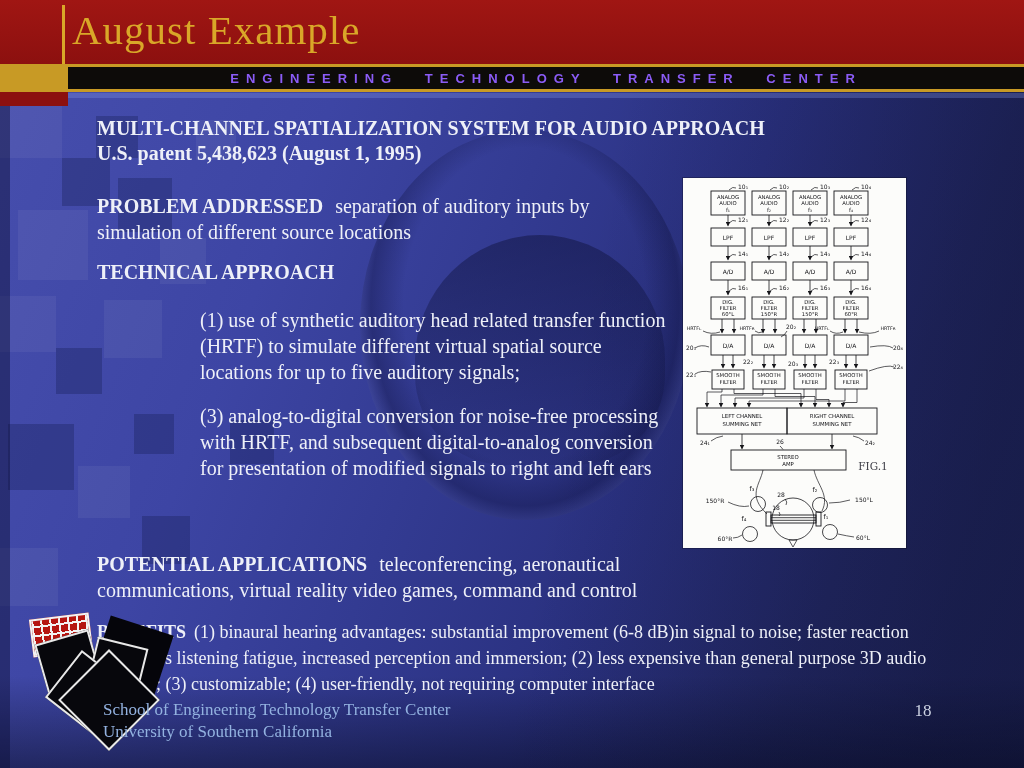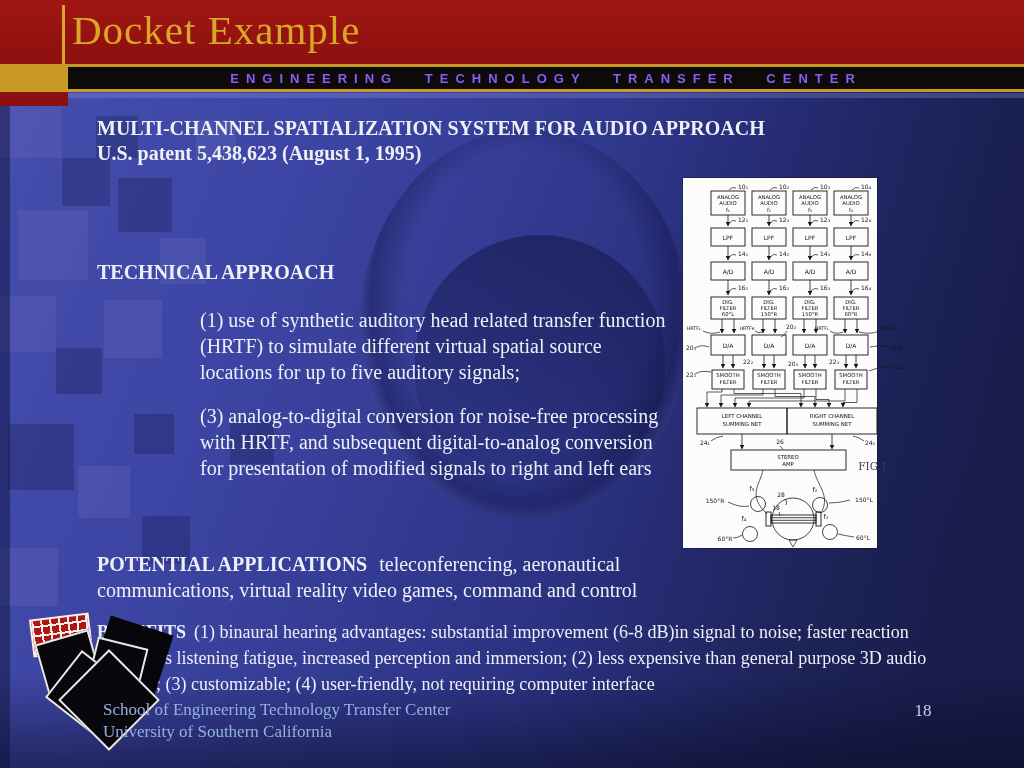--- a/index.html
+++ b/index.html
@@ -36,21 +36,21 @@
   .problem{left:97px;top:193px;width:518px;font-size:20px;line-height:26px;}
   .approach-label{left:97px;top:261px;font-size:20px;font-weight:bold;}
   .item{left:200px;width:472px;font-size:20px;line-height:26px;}
   .item1{top:307px;}
   .item2{top:403px;}
   .applications{left:97px;top:551px;width:592px;font-size:20px;line-height:26px;}
   .benefits{left:97px;top:619px;width:848px;font-size:18px;line-height:26px;}
   .benefits .b{margin-right:8px;}
 
   
-  .figure{position:absolute;left:683px;top:178px;width:194px;height:370px;background:#fcfcfa;
+  .figure{position:absolute;left:683px;top:178px;width:223px;height:370px;background:#fcfcfa;
     box-shadow:0 0 0 1px rgba(0,0,0,.25);}
   .figure svg{display:block;}
 
   
   .logo{position:absolute;left:27px;top:612px;width:175px;height:150px;}
   .lg{position:absolute;box-sizing:border-box;}
   .lg-shadow{left:72px;top:12px;width:66px;height:66px;background:#05050a;transform:rotate(18deg);}
   .lg-grid{left:4px;top:4px;width:60px;height:38px;border:2px solid #f3f3f3;background-color:#b51511;
     background-image:repeating-linear-gradient(0deg,#f3f3f3 0 2px,transparent 2px 9px),
                      repeating-linear-gradient(90deg,#f3f3f3 0 2px,transparent 2px 9px);
@@ -90,32 +90,35 @@
       <div style="left: 230px; top: 420px; width: 44px; height: 44px; background: rgba(15, 20, 70, 0.28);"></div>
     </div>
   <div class="helmet"></div>
   <div class="visor"></div>
   <div class="bg-layer shade-overlay"></div>
   <div class="left-strip"></div>
   <div class="top-sheen"></div>
 
   <div class="band-red"></div>
   <div class="gold-rule"></div>
-  <h1 class="slide-title">Docket Example</h1>
+  <h1 class="slide-title">August Example</h1>
   <div class="gold-left"></div>
   <div class="red-left"></div>
   <div class="band-black">
     <span class="banner-text">ENGINEERING TECHNOLOGY TRANSFER CENTER</span>
   </div>
 
   <p class="txt patent-title">
     <span>MULTI-CHANNEL SPATIALIZATION SYSTEM FOR AUDIO APPROACH</span><br>
     <span>U.S. patent 5,438,623 (August 1, 1995)</span>
   </p>
 
+  <p class="txt problem">
+    <span class="b">PROBLEM ADDRESSED</span><span>separation of auditory inputs by simulation of different source locations</span>
+  </p>
 
   <p class="txt approach-label">TECHNICAL APPROACH</p>
 
   <p class="txt item item1">(1) use of synthetic auditory head related transfer function (HRTF) to simulate different virtual spatial source locations for up to five auditory signals;</p>
   <p class="txt item item2">(3) analog-to-digital conversion for noise-free processing with HRTF, and subsequent digital-to-analog conversion for presentation of modified signals to right and left ears</p>
 
   <p class="txt applications">
     <span class="b">POTENTIAL APPLICATIONS</span><span>teleconferencing, aeronautical communications, virtual reality video games, command and control</span>
   </p>
 

